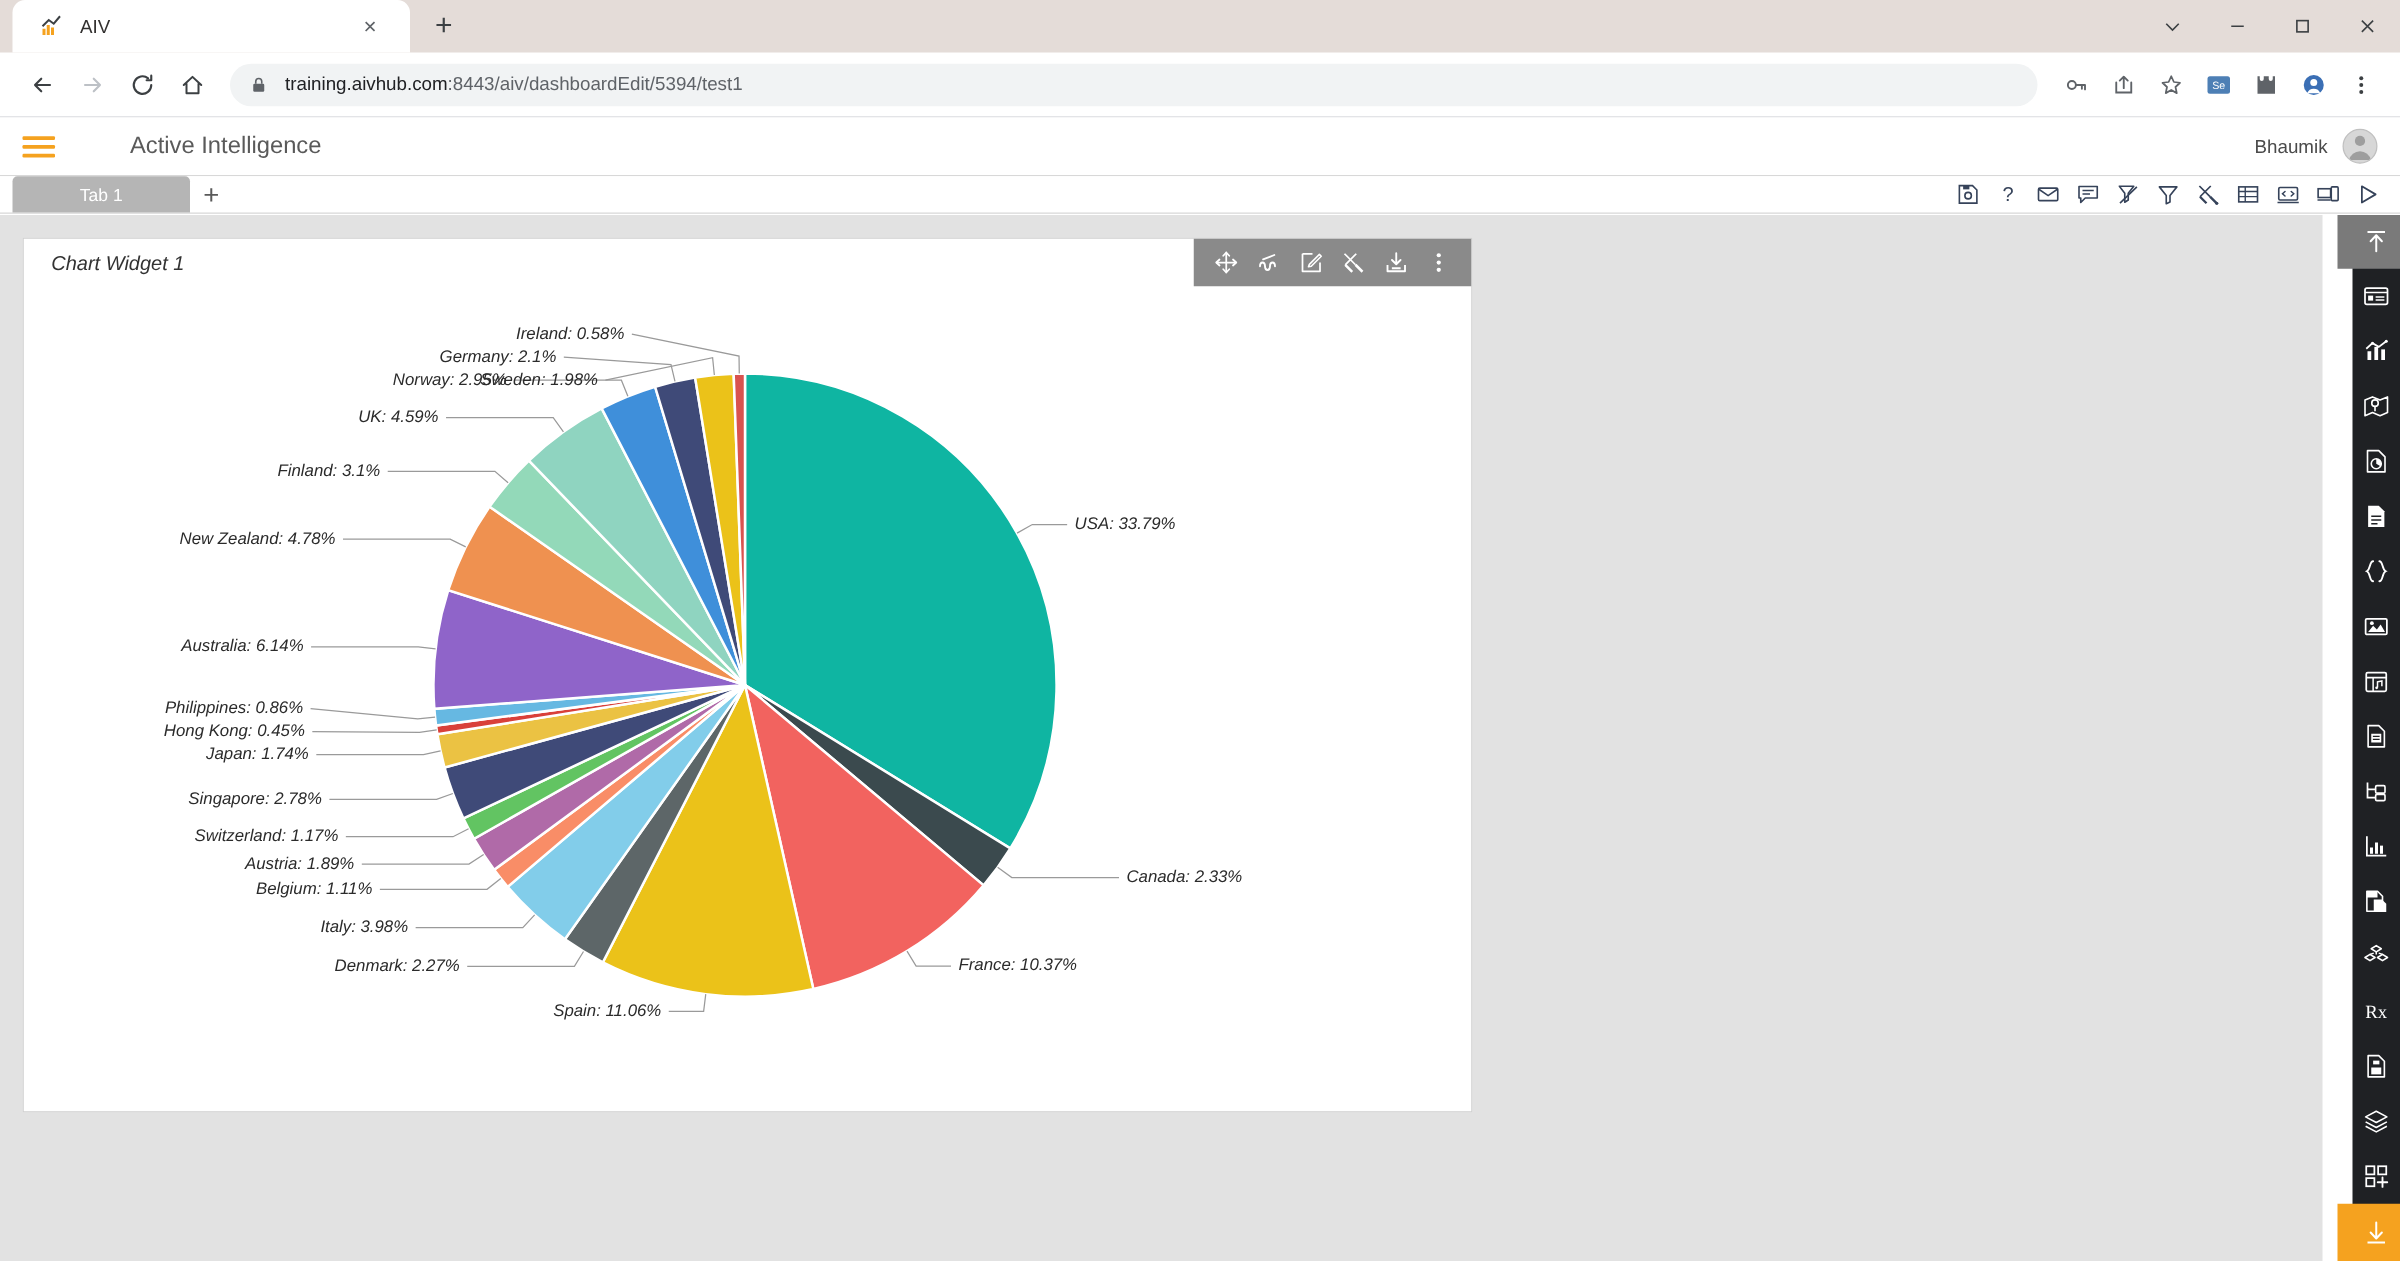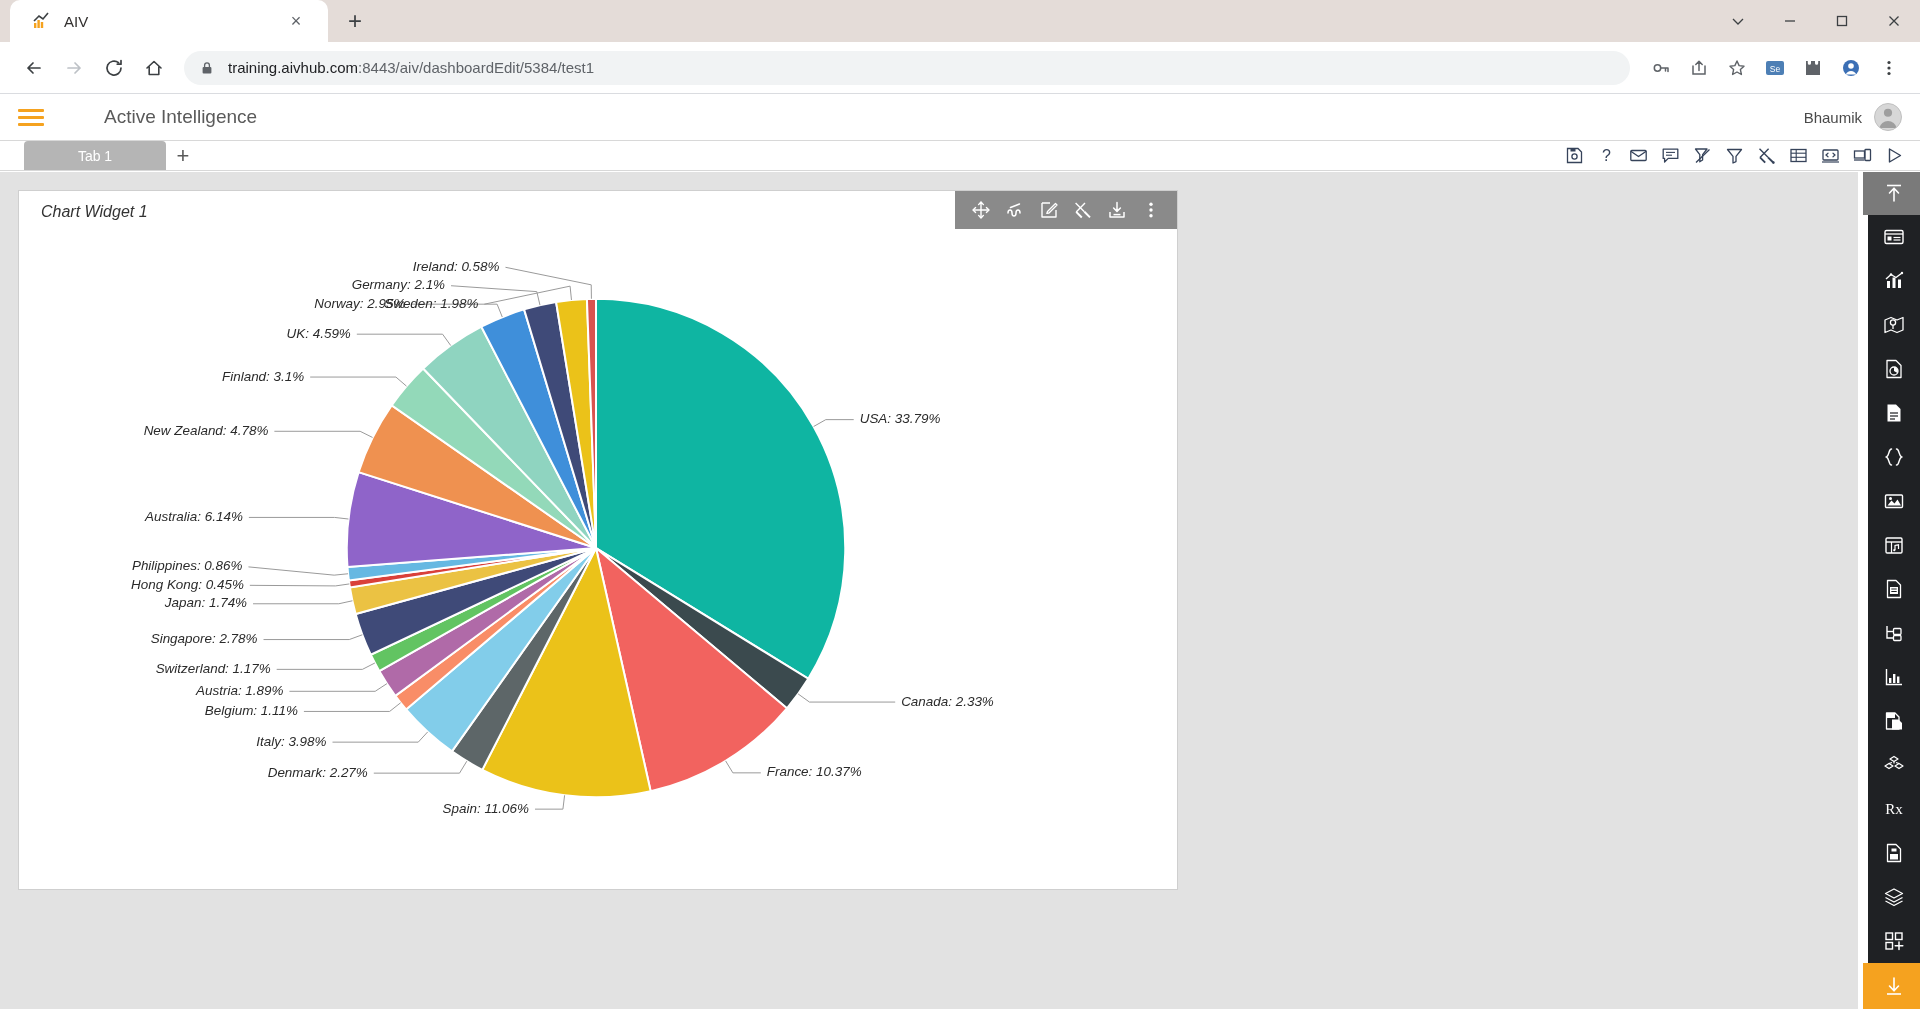--- a/index.html
+++ b/index.html
@@ -81,21 +81,21 @@
   .user-name { font-size: 15px; color: #4a4a4a; }
   .avatar {
     width: 28px; height: 28px; border-radius: 50%; background: #d7d7d7;
     border: 1px solid #c0c0c0; display: flex; align-items: flex-end;
     justify-content: center; overflow: hidden; cursor: pointer;
   }
 
   
   .tabbar {
     height: 30px; background: #ffffff; display: flex; align-items: stretch;
-    border-bottom: 1px solid #d8d8d8; padding-left: 24px;
+    border-bottom: 1px solid #d8d8d8; padding-left: 10px;
   }
   .dash-tab {
     width: 142px; background: #b5b5b5; color: #ffffff; font-size: 14px;
     display: flex; align-items: center; justify-content: center;
     border-radius: 4px 4px 0 0; cursor: pointer;
   }
   .dash-tab-add {
     width: 34px; display: flex; align-items: center; justify-content: center;
     font-size: 22px; color: #5a5a5a; font-weight: 300; cursor: pointer;
   }
@@ -127,21 +127,21 @@
     justify-content: center; color: #ffffff; cursor: pointer;
   }
 
   .chart-area { position: absolute; inset: 40px 0 0 0; }
   .chart-svg { display: block; width: 100%; height: 100%; }
   .pie-label { font-family: "Liberation Sans", sans-serif; font-size: 13.5px; fill: #2b2b2b; }
   .leader { stroke: #9a9a9a; stroke-width: 1; fill: none; }
 
   
   .rail {
-    position: absolute; right: 0; top: 172px; bottom: 0; width: 52px;
+    position: absolute; right: 0; top: 172px; bottom: 0; width: 38px;
     background: #1f2124; display: flex; flex-direction: column; align-items: center;
   }
   .rail-top {
     width: 62px; height: 44px; background: #7a7a7a; display: flex;
     align-items: center; justify-content: center; color: #ffffff; cursor: pointer;
   }
   .rail-item {
     width: 62px; height: 44px; display: flex; align-items: center;
     justify-content: center; color: #ffffff; cursor: pointer; flex-shrink: 0;
   }
@@ -212,21 +212,21 @@
         <path d="M4 11 L11 4.5 L18 11 M6.2 10 V17.5 H15.8 V10" stroke="#3c4043" stroke-width="1.6" fill="none" stroke-linecap="round" stroke-linejoin="round"></path>
       </svg>
   </div>
   <div class="omnibox">
     <span class="omnibox-lock">
       <svg width="14" height="14" viewBox="0 0 14 14">
           <rect x="2.6" y="6" width="8.8" height="6.4" rx="1" fill="#5f6368"></rect>
           <path d="M4.6 6 V4.2 A2.4 2.4 0 0 1 9.4 4.2 V6" stroke="#5f6368" stroke-width="1.3" fill="none"></path>
         </svg>
     </span>
-    <span class="omnibox-url"><span>training.aivhub.com</span><span class="dim">:8443/aiv/dashboardEdit/5384/test1</span></span>
+    <span class="omnibox-url"><span>training.aivhub.com</span><span class="dim">:8443/aiv/dashboardEdit/5394/test1</span></span>
   </div>
   <div class="tb-icon">
     <svg width="20" height="20" viewBox="0 0 20 20">
         <circle cx="6.5" cy="10" r="3.2" stroke="#5f6368" stroke-width="1.5" fill="none"></circle>
         <path d="M9.7 10 H17 M14.5 10 V13 M17 10 V13.5" stroke="#5f6368" stroke-width="1.5" fill="none" stroke-linecap="round"></path>
       </svg>
   </div>
   <div class="tb-icon">
     <svg width="20" height="20" viewBox="0 0 20 20">
         <path d="M4 8 V16 H16 V8" stroke="#5f6368" stroke-width="1.5" fill="none" stroke-linecap="round"></path>

